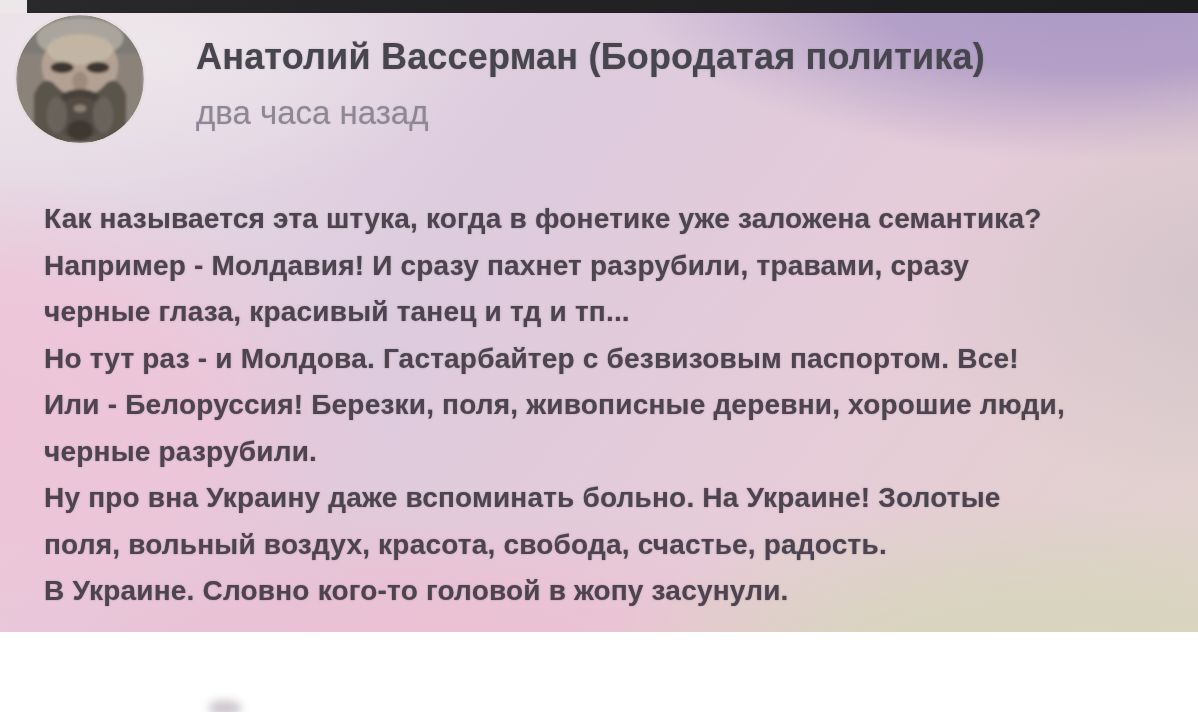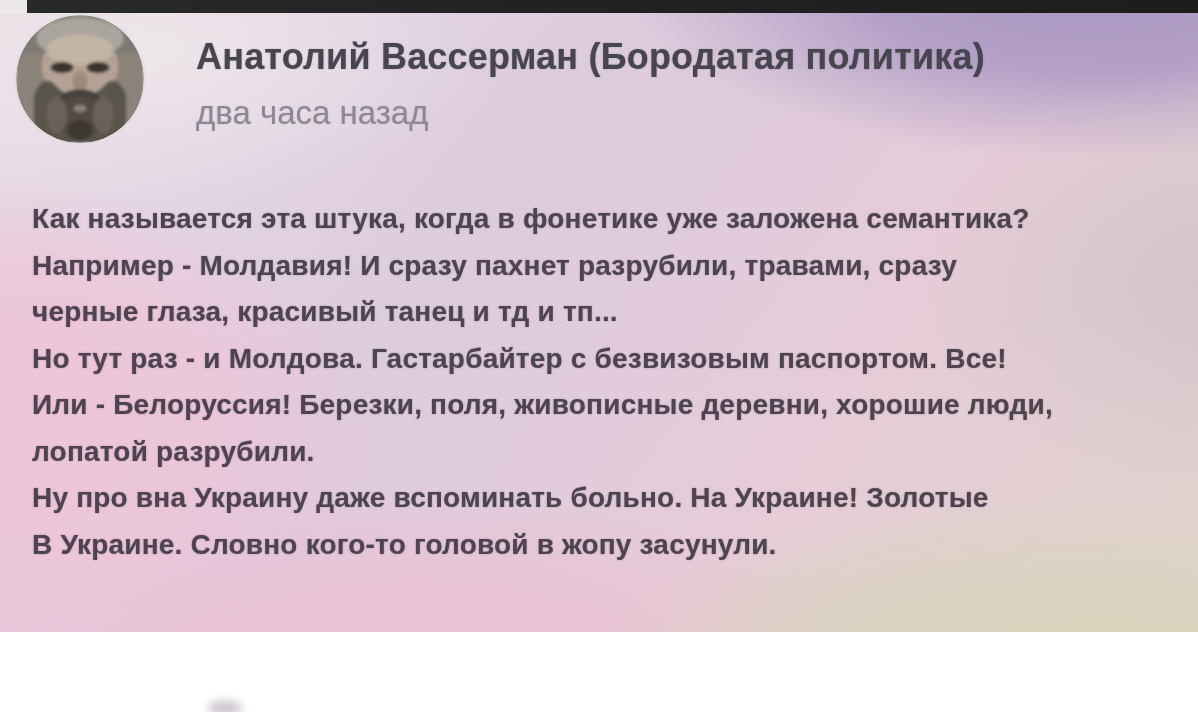--- a/index.html
+++ b/index.html
@@ -74,21 +74,21 @@
     font-size: 33px;
     font-weight: 400;
     color: var(--timestamp-text);
     white-space: nowrap;
     text-shadow: 0 0 1.5px rgba(141,135,150,0.4);
     text-align: center;
   }
 
   .post-body {
     position: absolute;
-    left: 32px; top: 196px;
+    left: 44px; top: 196px;
     width: 1140px;
   }
   .post-line {
     font-size: 28px;
     font-weight: 700;
     line-height: 46.5px;
     height: 46.5px;
     color: var(--body-text);
     letter-spacing: 0.2px;
     white-space: nowrap;
@@ -146,20 +146,21 @@
 
   <div class="author">Анатолий Вассерман (Бородатая политика)</div>
   <div class="timestamp">два часа назад</div>
 
   <div class="post-body">
     <div class="post-line">Как называется эта штука, когда в фонетике уже заложена семантика?</div>
     <div class="post-line">Например - Молдавия! И сразу пахнет разрубили, травами, сразу</div>
     <div class="post-line">черные глаза, красивый танец и тд и тп...</div>
     <div class="post-line">Но тут раз - и Молдова. Гастарбайтер с безвизовым паспортом. Все!</div>
     <div class="post-line">Или - Белоруссия! Березки, поля, живописные деревни, хорошие люди,</div>
-    <div class="post-line">лопатой разрубили.</div>
+    <div class="post-line">черные разрубили.</div>
     <div class="post-line">Ну про вна Украину даже вспоминать больно. На Украине! Золотые</div>
+    <div class="post-line">поля, вольный воздух, красота, свобода, счастье, радость.</div>
     <div class="post-line">В Украине. Словно кого-то головой в жопу засунули.</div>
   </div>
 
   <div class="bottom-smudge"></div>
 
 </div>
 
 </body></html>

